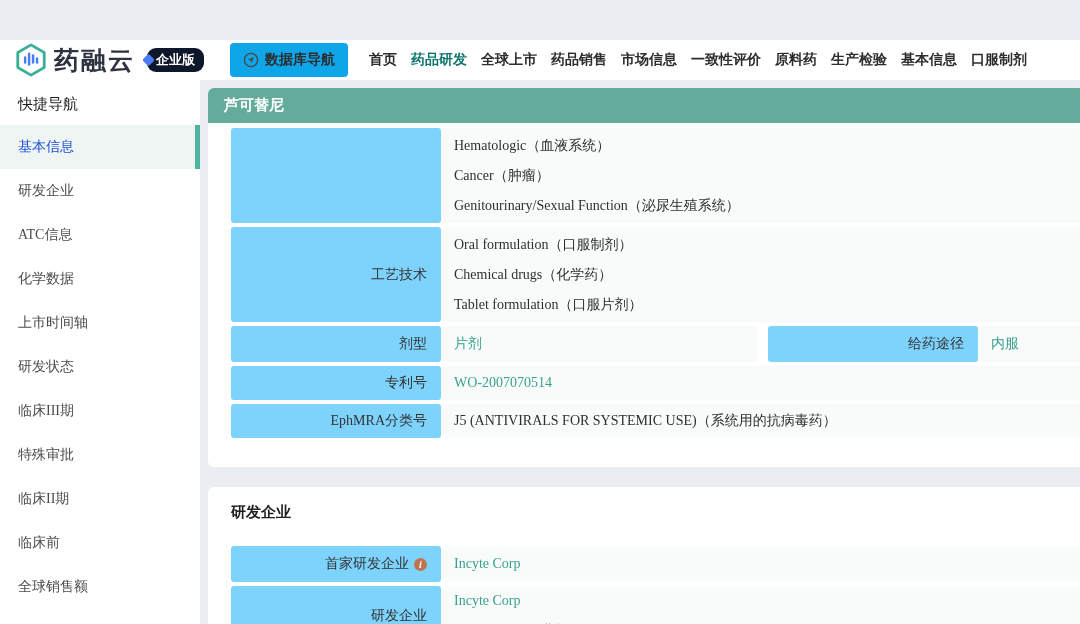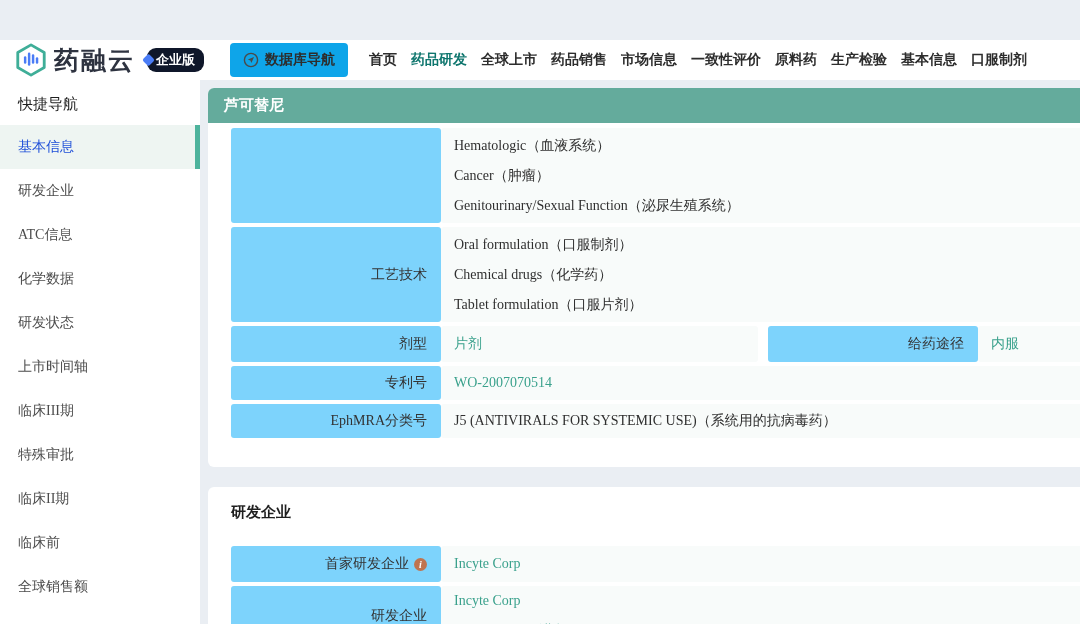--- a/index.html
+++ b/index.html
@@ -140,22 +140,22 @@
   </header>
 
   <div class="content-wrap">
 
     <aside class="sidebar">
       <div class="sb-title">快捷导航</div>
       <div class="sb-item active">基本信息</div>
       <div class="sb-item">研发企业</div>
       <div class="sb-item">ATC信息</div>
       <div class="sb-item">化学数据</div>
+      <div class="sb-item">上市时间轴</div>
       <div class="sb-item">研发状态</div>
-      <div class="sb-item">上市时间轴</div>
       <div class="sb-item">临床III期</div>
       <div class="sb-item">特殊审批</div>
       <div class="sb-item">临床II期</div>
       <div class="sb-item">临床前</div>
       <div class="sb-item">全球销售额</div>
     </aside>
 
     <main class="main-area">
 
       <section class="card">

